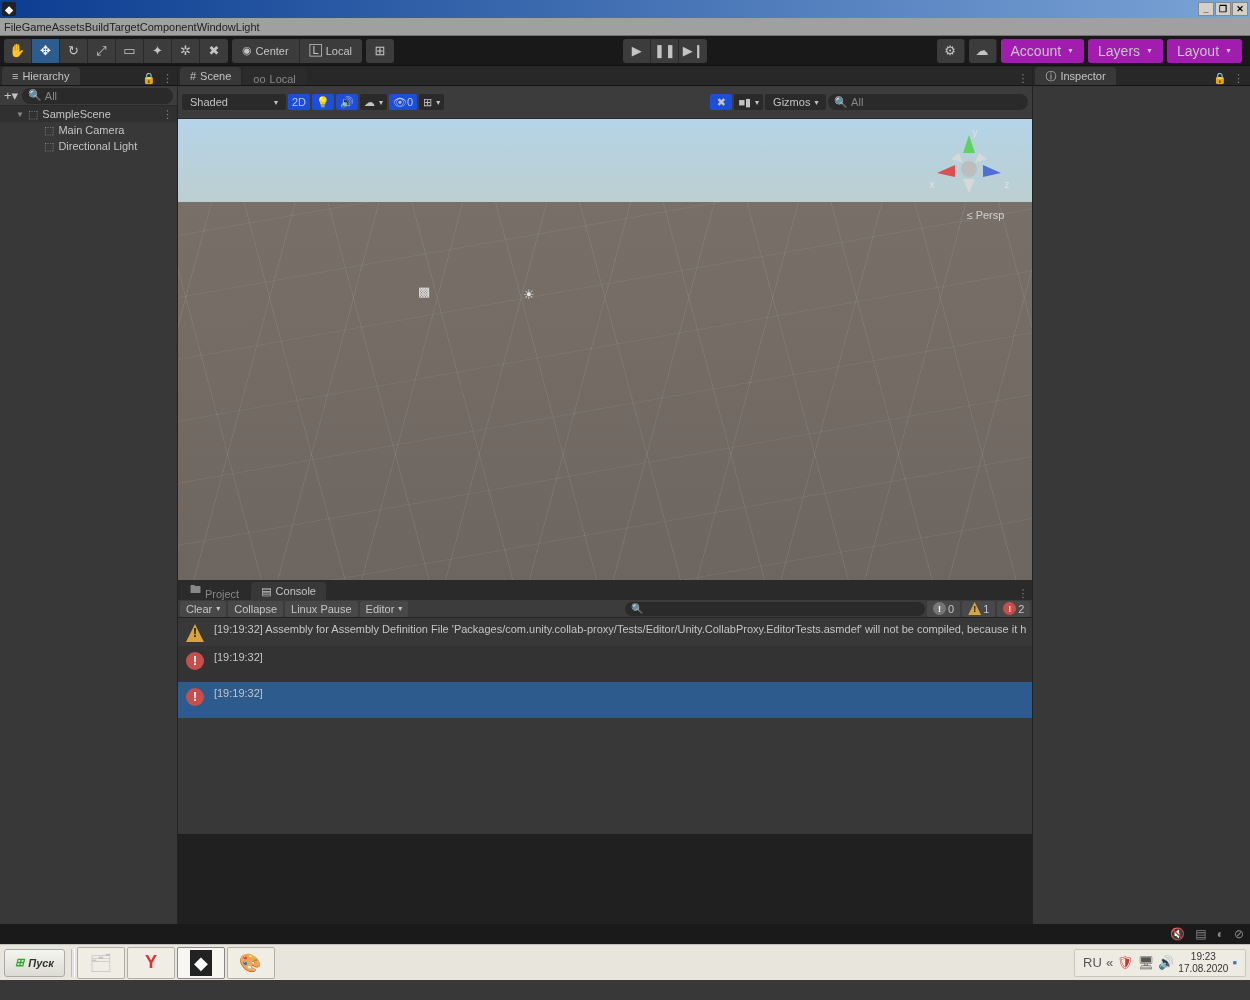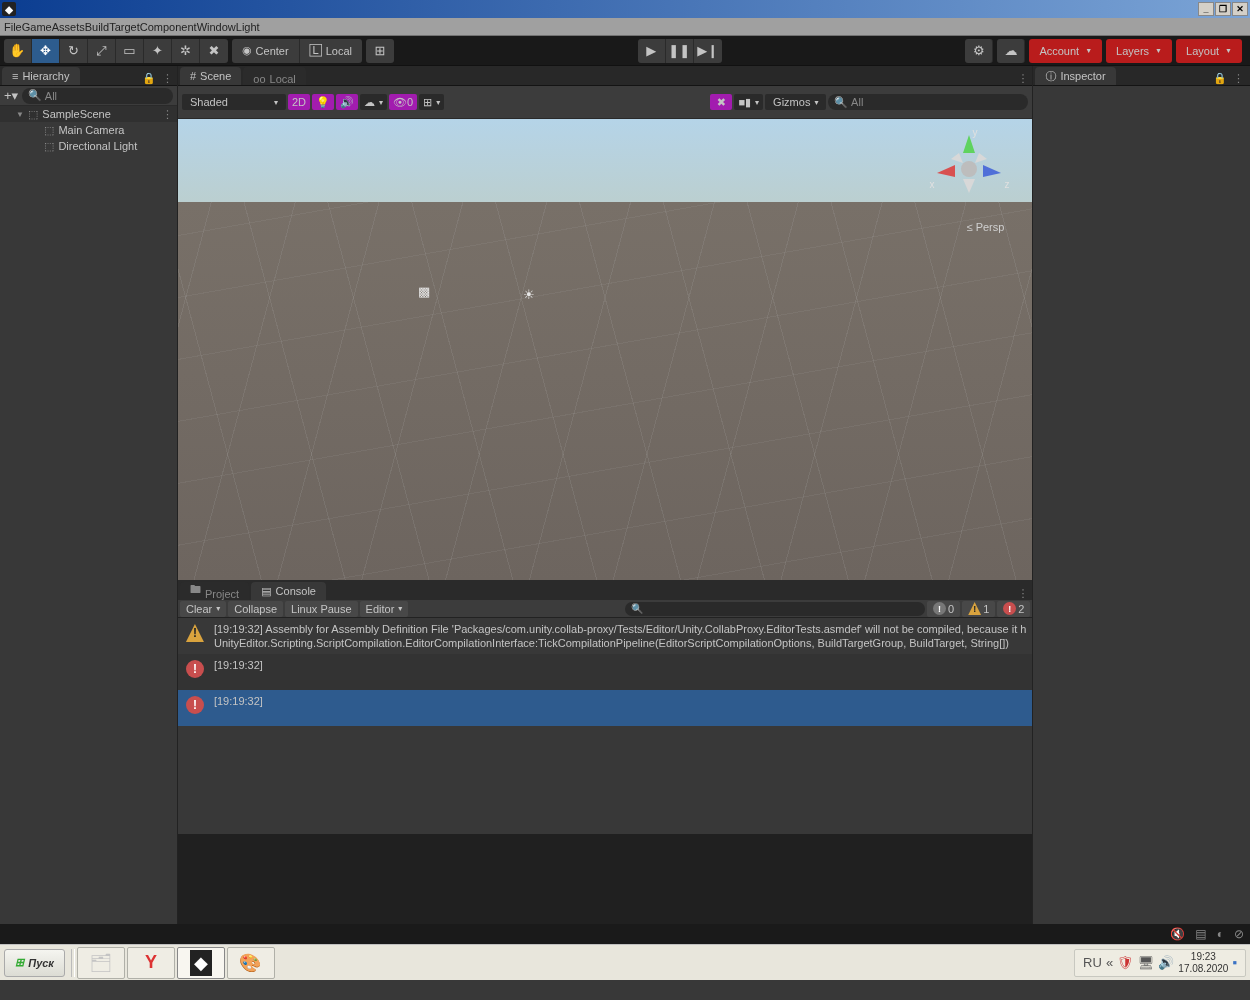--- a/index.html
+++ b/index.html
@@ -16,21 +16,21 @@
 .menubar span { cursor: default; }
 
 
 .maintoolbar { height: 30px; background: #191919; display: flex; align-items: center; padding: 0 4px; border-bottom: 1px solid #111; }
 .tool-group { display: flex; height: 24px; border-radius: 3px; overflow: hidden; margin-right: 4px; }
 .tool-btn { width: 28px; height: 24px; background: #3C3C3C; border: none; color: #C4C4C4; display: flex; align-items: center; justify-content: center; font-size: 13px; border-right: 1px solid #2A2A2A; }
 .tool-btn:last-child { border-right: none; }
 .tool-btn.active { background: #2D5C8E; color: #fff; }
 .tool-btn-wide { width: auto; padding: 0 10px; font-size: 11px; gap: 4px; }
 .spacer { flex: 1; }
-.tool-dd { background: #b91c1c; height: 24px; padding: 0 10px; border-radius: 3px; display: flex; align-items: center; gap: 6px; margin-right: 4px; font-size: 11px; }
+.tool-dd { background: #a21caf; height: 24px; padding: 0 10px; border-radius: 3px; display: flex; align-items: center; gap: 6px; margin-right: 4px; font-size: 14px; }
 .tool-dd::after { content: "▼"; font-size: 7px; }
 
 
 .main { display: flex; height: 858px; }
 .left-col { width: 232px; display: flex; flex-direction: column; background: #383838; }
 .center-col { flex: 1; display: flex; flex-direction: column; background: #2A2A2A; border-left: 1px solid #222; border-right: 1px solid #222; }
 .right-col { width: 284px; background: #383838; }
 
 
 .panel-tabs { height: 20px; background: #282828; display: flex; align-items: flex-end; border-bottom: 1px solid #141414; position: relative; }
@@ -46,33 +46,33 @@
 .tree-row.root { background: #303030; padding-left: 16px; position: relative; }
 .tree-row.root .opts { position: absolute; right: 4px; color: #888; }
 .tree-row .twisty { font-size: 8px; margin-right: 4px; color: #888; }
 .tree-row .ico { margin-right: 4px; opacity: 0.7; }
 
 
 .scene-toolbar { height: 20px; background: #3C3C3C; display: flex; align-items: center; padding: 16px 4px; gap: 2px; font-size: 11px; border-bottom: 1px solid #2A2A2A; }
 .scene-dd { background: #2A2A2A; height: 16px; padding: 0 8px; border-radius: 2px; display: flex; align-items: center; }
 .scene-dd.wide { width: 104px; justify-content: space-between; }
 .scene-dd::after { content: "▾"; font-size: 8px; margin-left: 4px; }
-.scene-btn { background: #a21caf; width: 22px; height: 16px; border-radius: 2px; display: flex; align-items: center; justify-content: center; font-size: 11px; }
+.scene-btn { background: #1d4ed8; width: 22px; height: 16px; border-radius: 2px; display: flex; align-items: center; justify-content: center; font-size: 11px; }
 .scene-search { flex: 1; background: #2A2A2A; height: 16px; border-radius: 8px; padding: 0 6px; display: flex; align-items: center; color: #888; font-size: 11px; max-width: 200px; }
 
 .scene-view { flex: 1; position: relative; background: linear-gradient(to bottom, #B5D4E8 0%, #BBCFD0 18%, #787068 18%, #6D655F 100%); overflow: hidden; }
 .grid-overlay { position: absolute; inset: 0; background-image:
   repeating-linear-gradient(75deg, transparent 0, transparent 80px, rgba(180,180,180,0.15) 80px, rgba(180,180,180,0.15) 81px),
   repeating-linear-gradient(-75deg, transparent 0, transparent 80px, rgba(180,180,180,0.15) 80px, rgba(180,180,180,0.15) 81px),
   repeating-linear-gradient(-10deg, transparent 0, transparent 60px, rgba(180,180,180,0.1) 60px, rgba(180,180,180,0.1) 61px);
   top: 18%; }
 .gizmo-scene { position: absolute; top: 10px; right: 16px; width: 80px; height: 80px; }
 .gizmo { transform: translateX(-7px); }
 .gizmo-lbl { position: absolute; font-size: 10px; color: #E0E0E0; }
-.persp { position: absolute; top: 102px; right: 28px; font-size: 11px; color: #D0D0D0; }
+.persp { position: absolute; top: 90px; right: 28px; font-size: 11px; color: #D0D0D0; }
 .scene-icon { position: absolute; color: #E8E8E8; font-size: 13px; }
 
 
 .inspector .panel-opts { padding-right: 6px; }
 
 
 .bottom-tabs { height: 20px; background: #2A2A2A; display: flex; align-items: flex-end; }
 .console-toolbar { height: 18px; background: #3C3C3C; display: flex; align-items: center; padding: 0 2px; font-size: 11px; border-bottom: 1px solid #222; }
 .ctb-btn { padding: 0 6px; height: 16px; display: flex; align-items: center; background: #484848; border-radius: 2px; margin-right: 2px; }
 .ctb-dd::after { content: "▾"; font-size: 8px; margin-left: 4px; }
@@ -287,21 +287,20 @@
           <span>2</span>
         </div>
     </div>
     <div class="console-list">
       <div class="log-row">
         <div class="log-ico-wrap">
             <div class="log-ico warn">!</div>
           </div>
         <div class="log-text">
           <span>[19:19:32]</span> <span>Assembly for Assembly Definition File 'Packages/com.unity.collab-proxy/Tests/Editor/Unity.CollabProxy.EditorTests.asmdef' will not be compiled, because it h</span><br>
-          <span>UnityEditor.Scripting.ScriptCompilation.EditorCompilationInterface:TickCompilationPipeline(EditorScriptCompilationOptions, BuildTargetGroup, BuildTarget, String[])</span>
         </div>
       </div>
       <div class="log-row alt">
         <div class="log-ico-wrap">
             <div class="log-ico err">!</div>
           </div>
         <div class="log-text"><span>[19:19:32]</span><br>&nbsp;</div>
       </div>
       <div class="log-row sel">
         <div class="log-ico-wrap">

